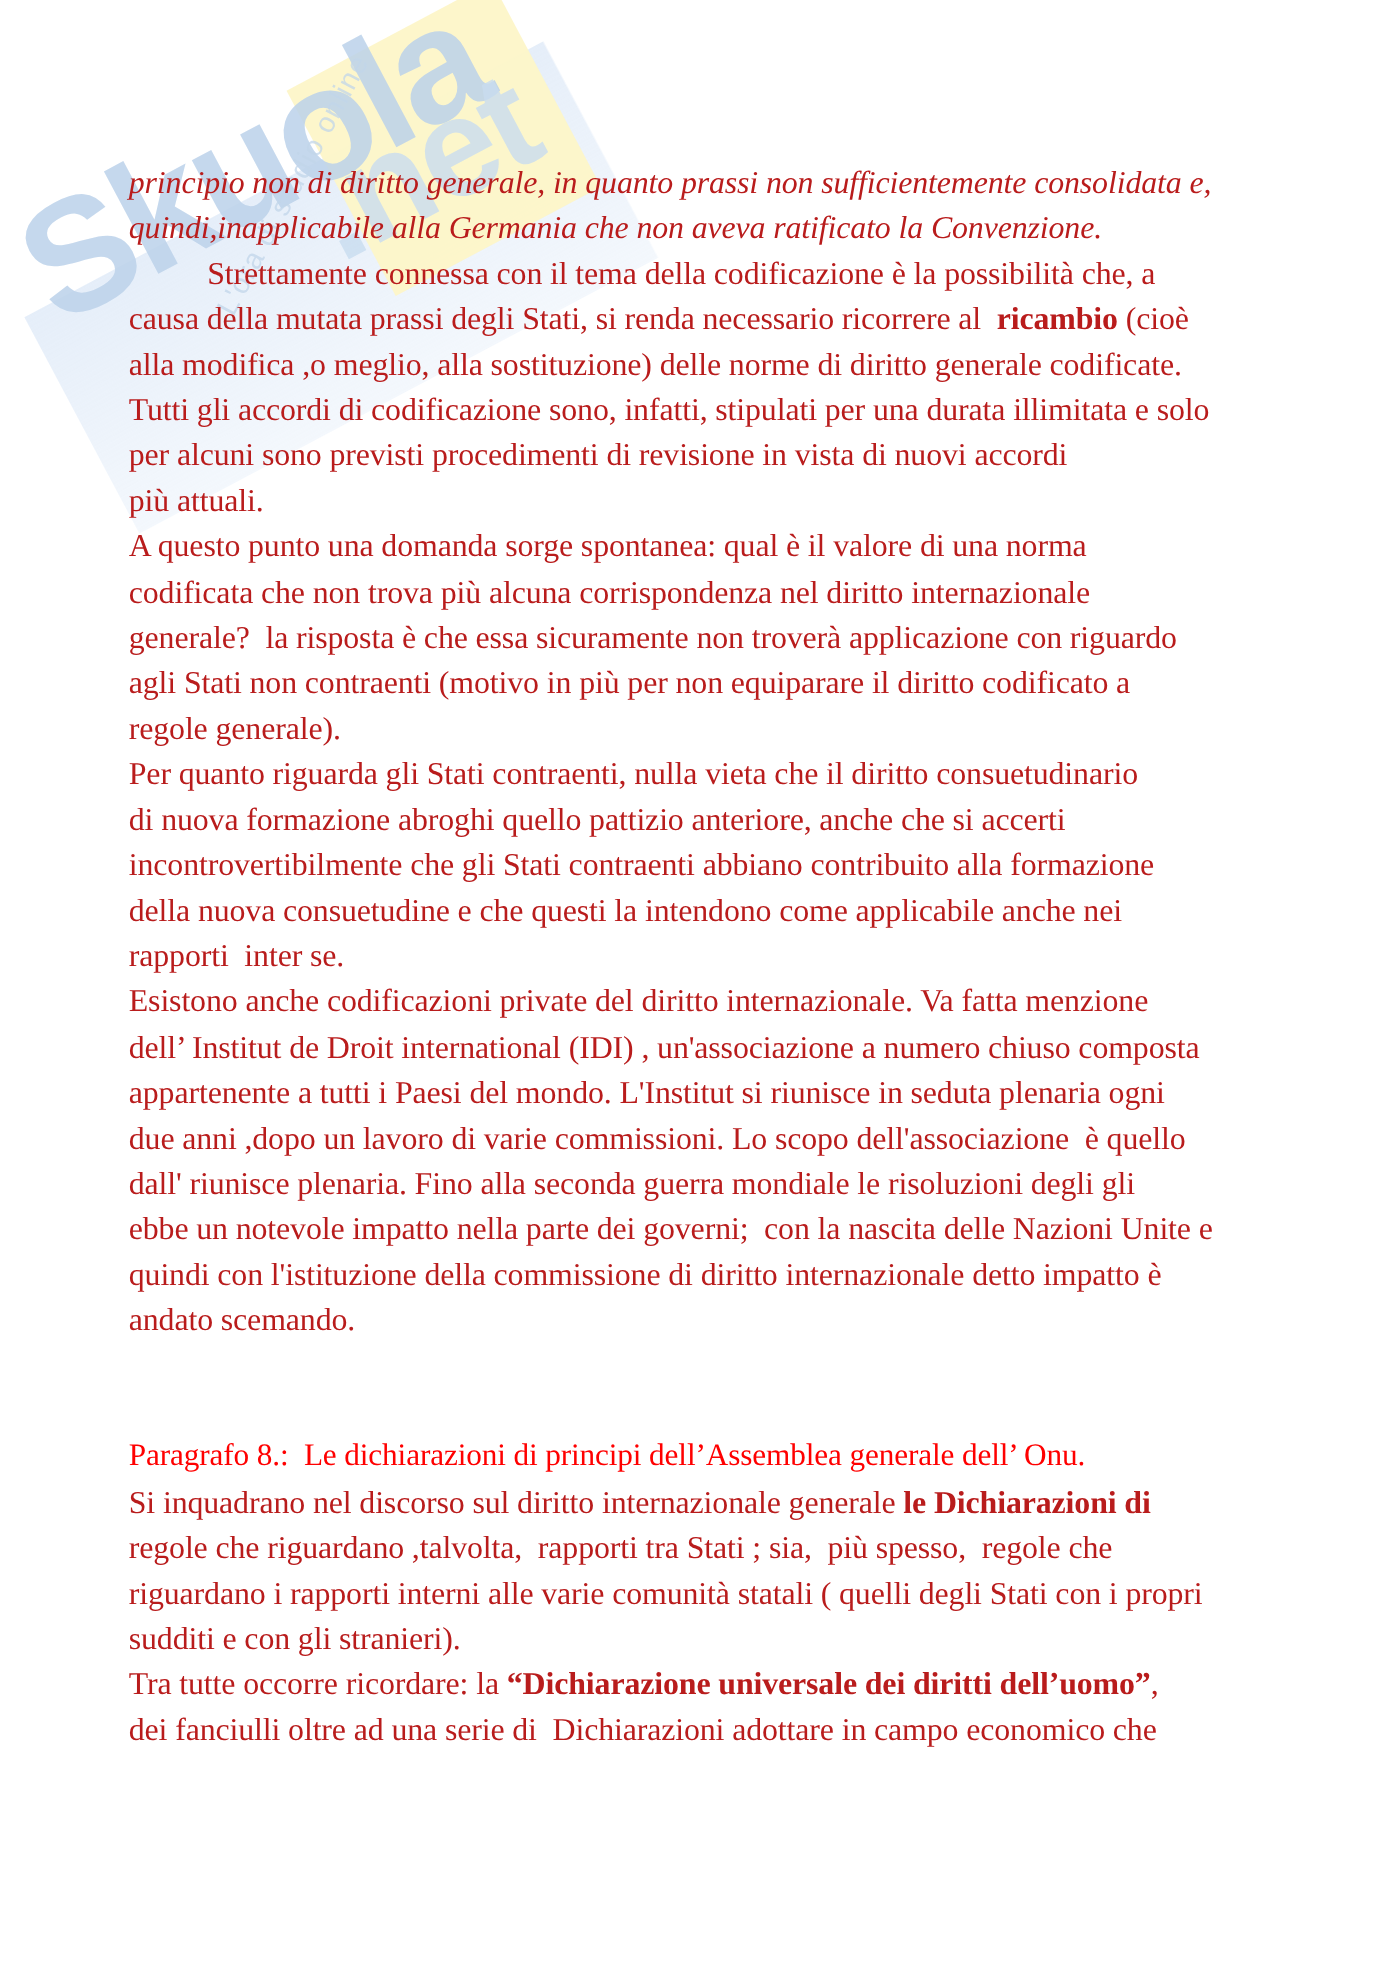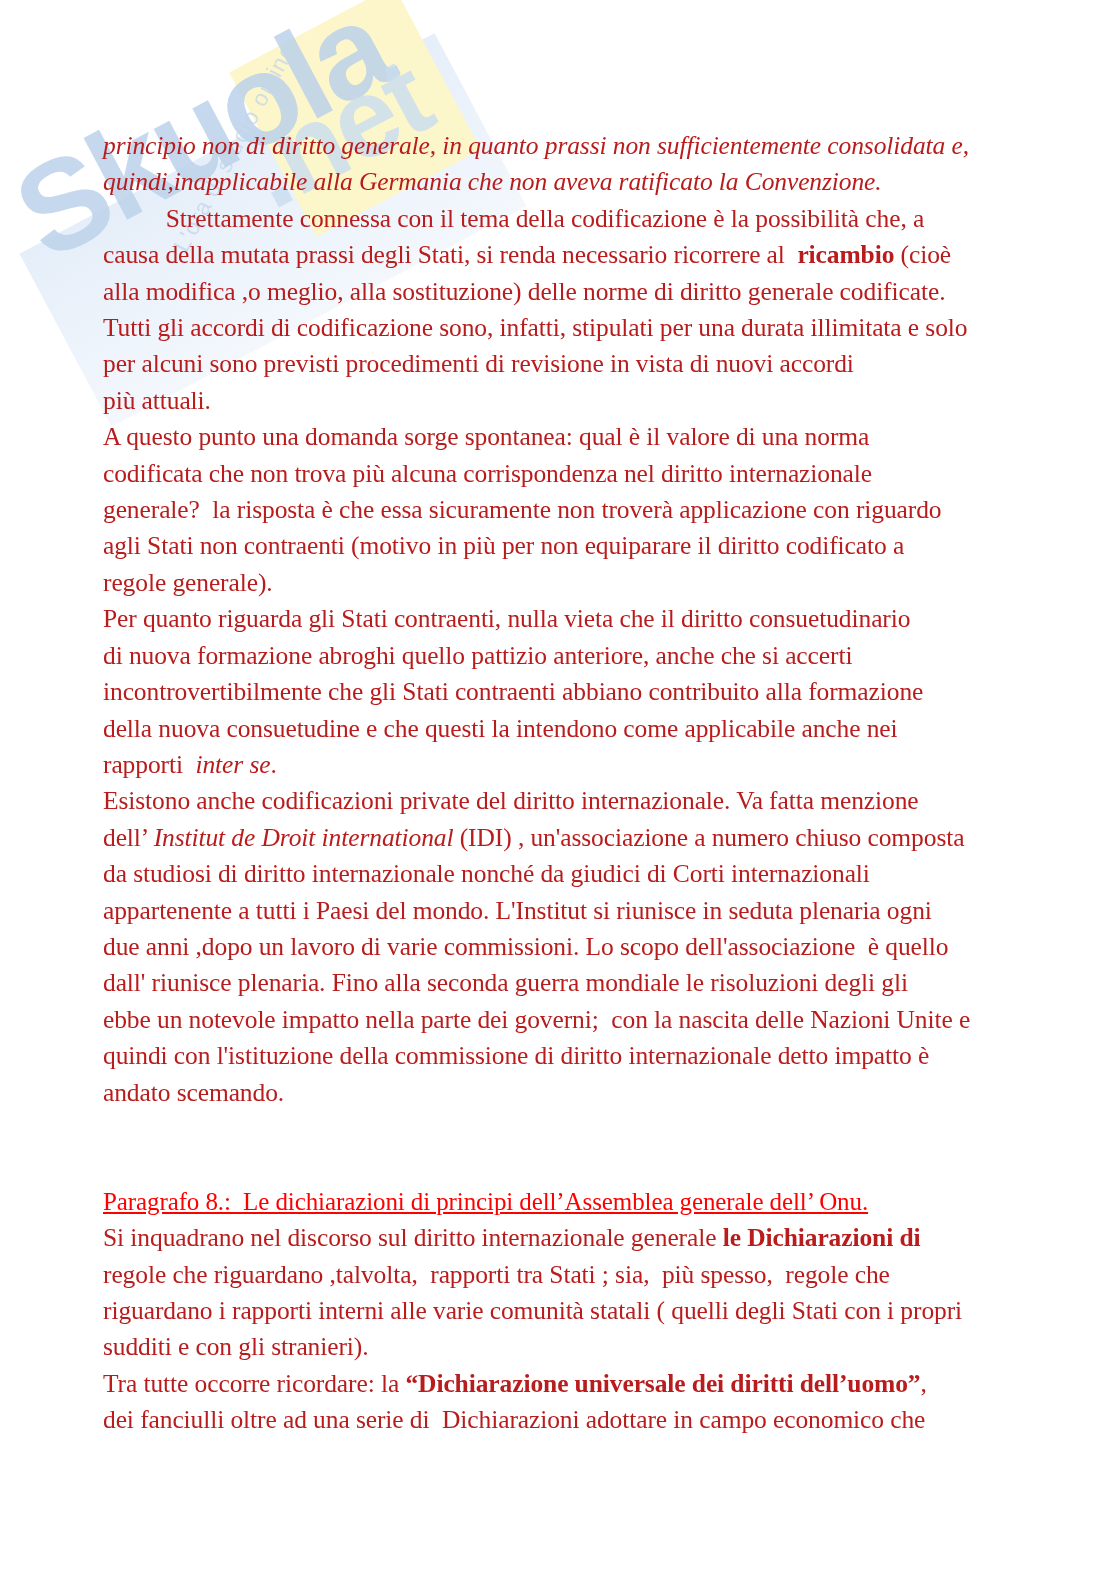--- a/index.html
+++ b/index.html
@@ -103,26 +103,25 @@
     white-space: pre-wrap;
     letter-spacing: -0.1px;
   }
   p.italic {
     font-style: italic;
   }
   p.heading {
     color: #ff0000;
     font-size: 25px;
     line-height: 36.4px;
-    text-decoration: underline;
   }
   .spacer-top { height: 128px; }
   .spacer-blank { height: 36.4px; }
   .b { font-weight: bold; }
-  .i { font-style: italic; }
+  .i { }
 </style>
 </head>
 <body>
 
 <div id="watermark">
   <div class="wm-band"></div>
   <div class="wm-yellow"></div>
   <div class="wm-text">Skuola</div>
   <div class="wm-text2">.net</div>
   <div class="wm-sub">L'ora di studio online</div>
@@ -149,21 +148,20 @@
   <p class="line">regole generale).</p>
 
   <p class="line">Per quanto riguarda gli Stati contraenti, nulla vieta che il diritto consuetudinario</p>
   <p class="line">di nuova formazione abroghi quello pattizio anteriore, anche che si accerti</p>
   <p class="line">incontrovertibilmente che gli Stati contraenti abbiano contribuito alla formazione</p>
   <p class="line">della nuova consuetudine e che questi la intendono come applicabile anche nei</p>
   <p class="line"><span>rapporti  </span><span class="i">inter se</span><span>.</span></p>
 
   <p class="line">Esistono anche codificazioni private del diritto internazionale. Va fatta menzione</p>
   <p class="line"><span>dell’ </span><span class="i">Institut de Droit international</span><span> (IDI) , un'associazione a numero chiuso composta</span></p>
-  <p class="line">da studiosi di diritto internazionale nonché da giudici di Corti internazionali</p>
   <p class="line">appartenente a tutti i Paesi del mondo. L'Institut si riunisce in seduta plenaria ogni</p>
   <p class="line">due anni ,dopo un lavoro di varie commissioni. Lo scopo dell'associazione  è quello</p>
   <p class="line">dall' riunisce plenaria. Fino alla seconda guerra mondiale le risoluzioni degli gli</p>
   <p class="line">ebbe un notevole impatto nella parte dei governi;  con la nascita delle Nazioni Unite e</p>
   <p class="line">quindi con l'istituzione della commissione di diritto internazionale detto impatto è</p>
   <p class="line">andato scemando.</p>
 
   <div class="spacer-blank"></div>
   <div class="spacer-blank"></div>
 

